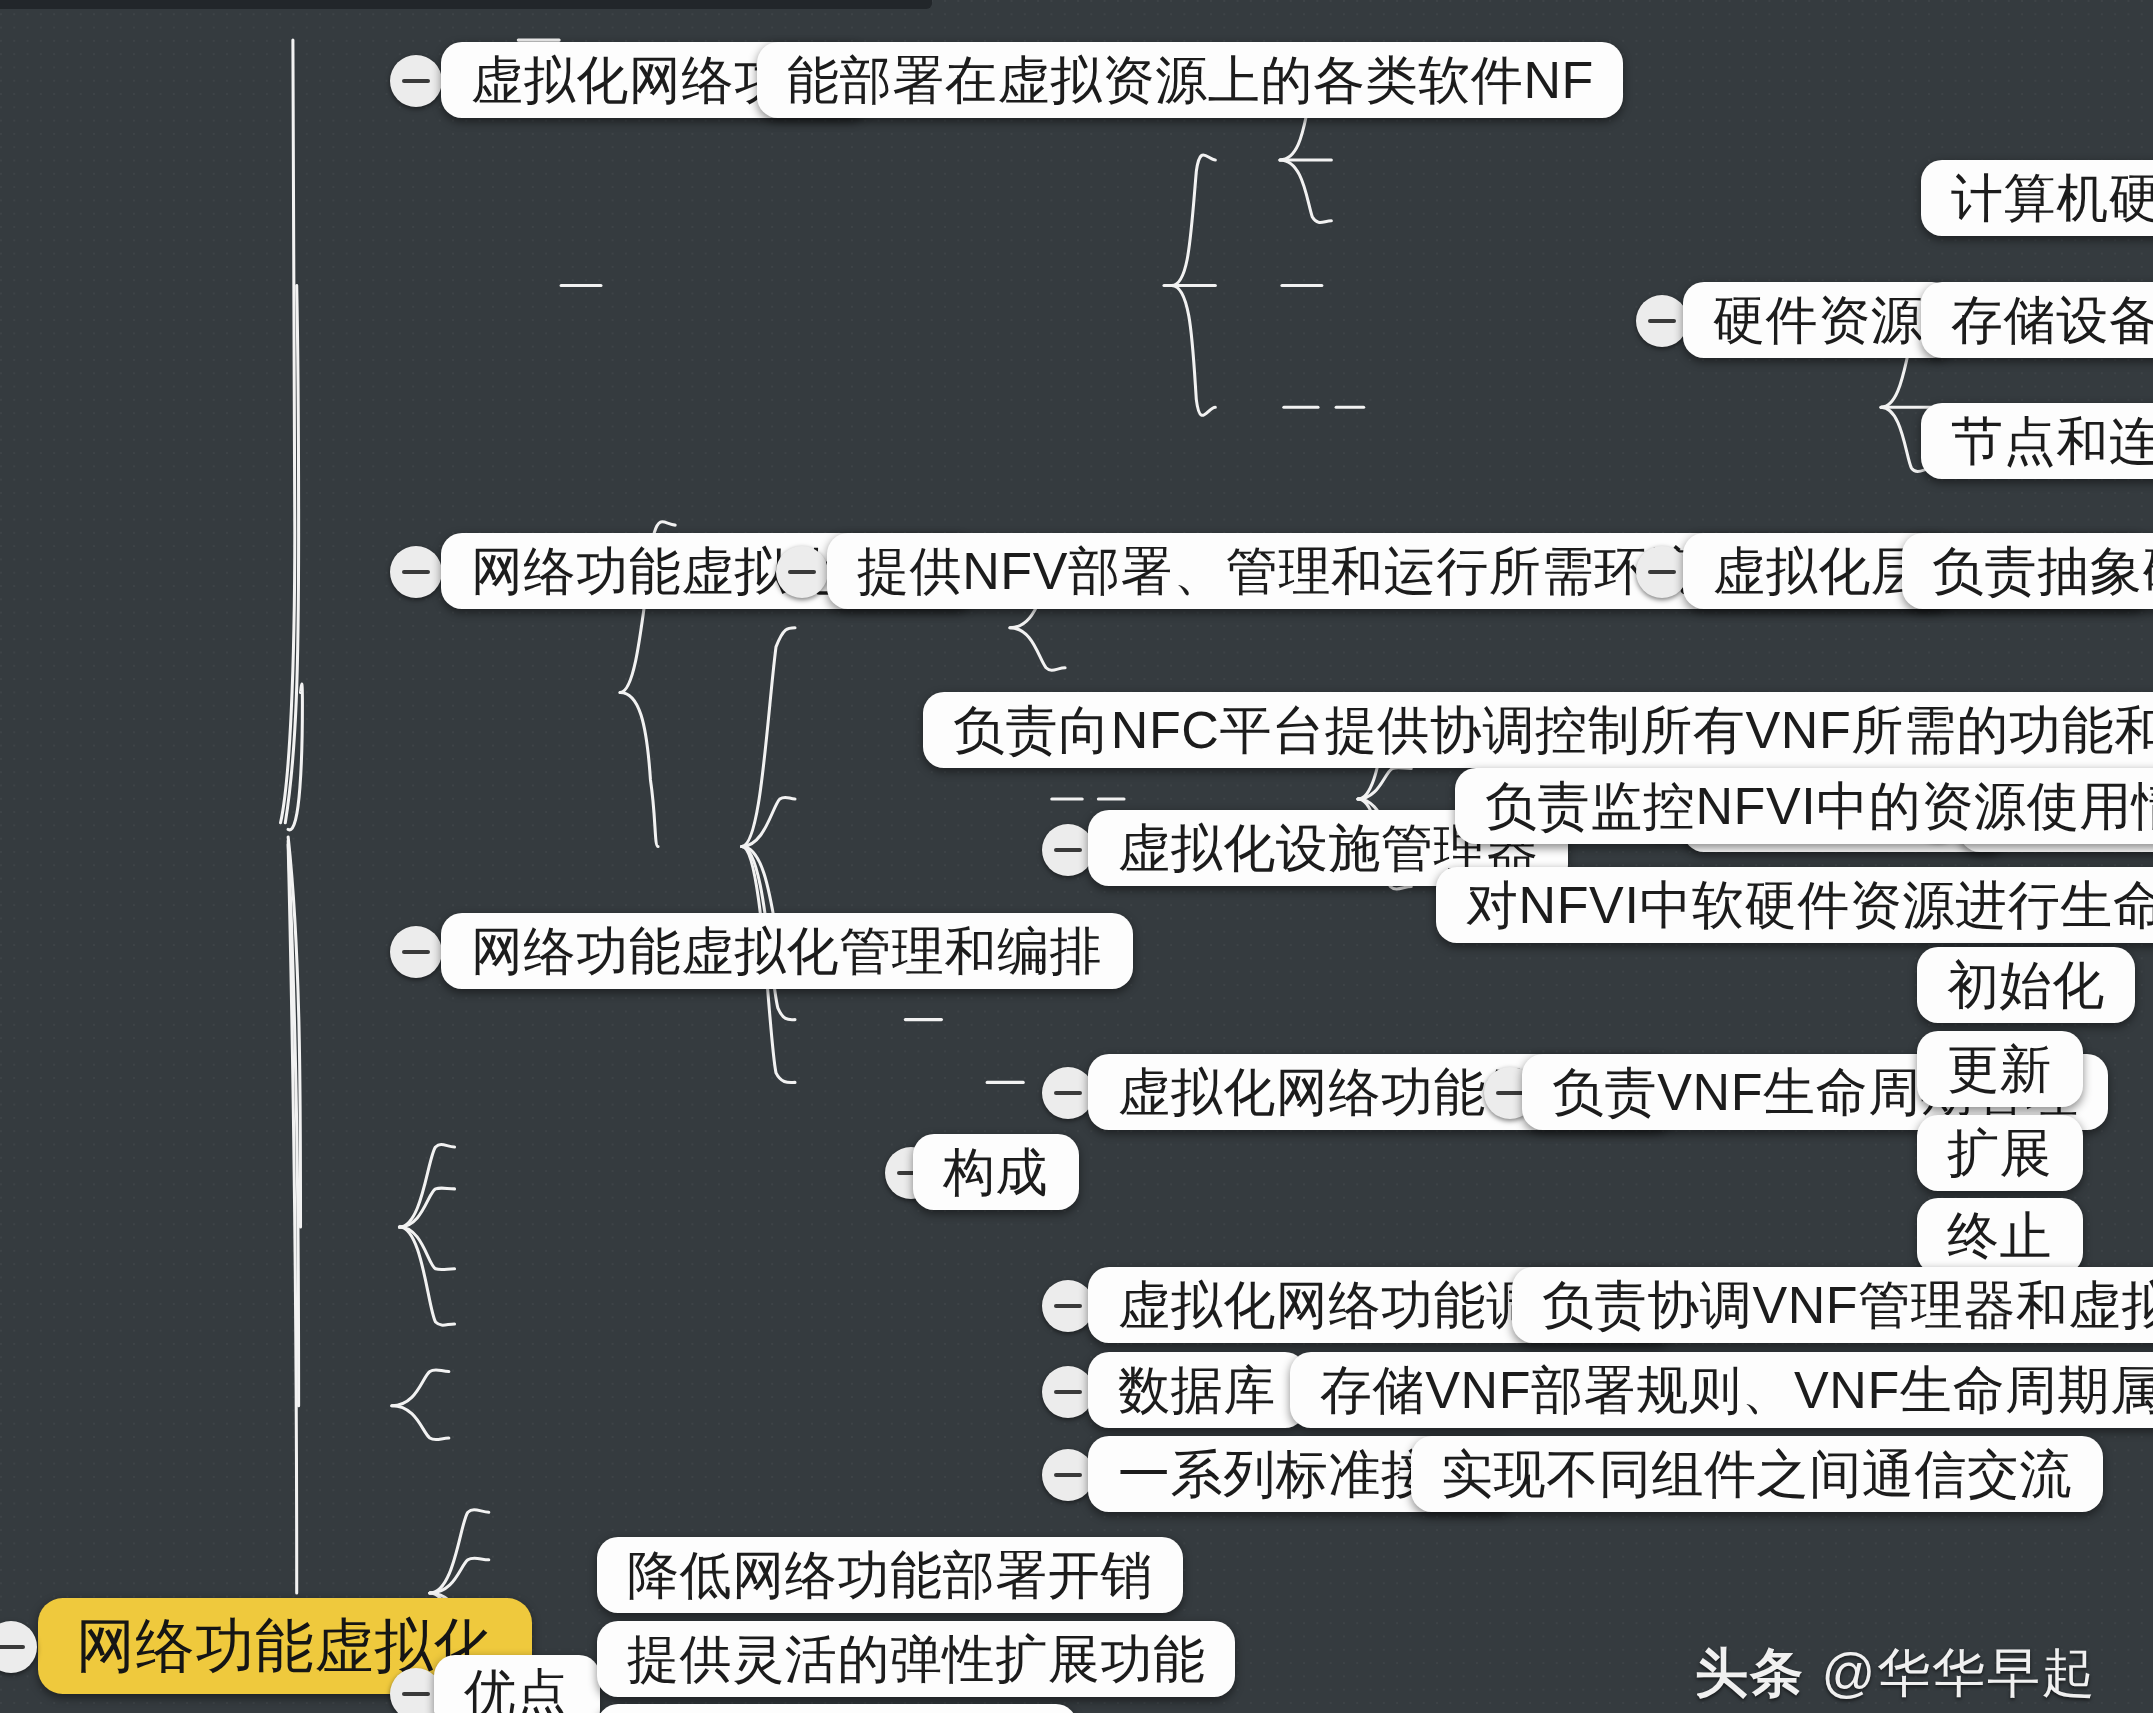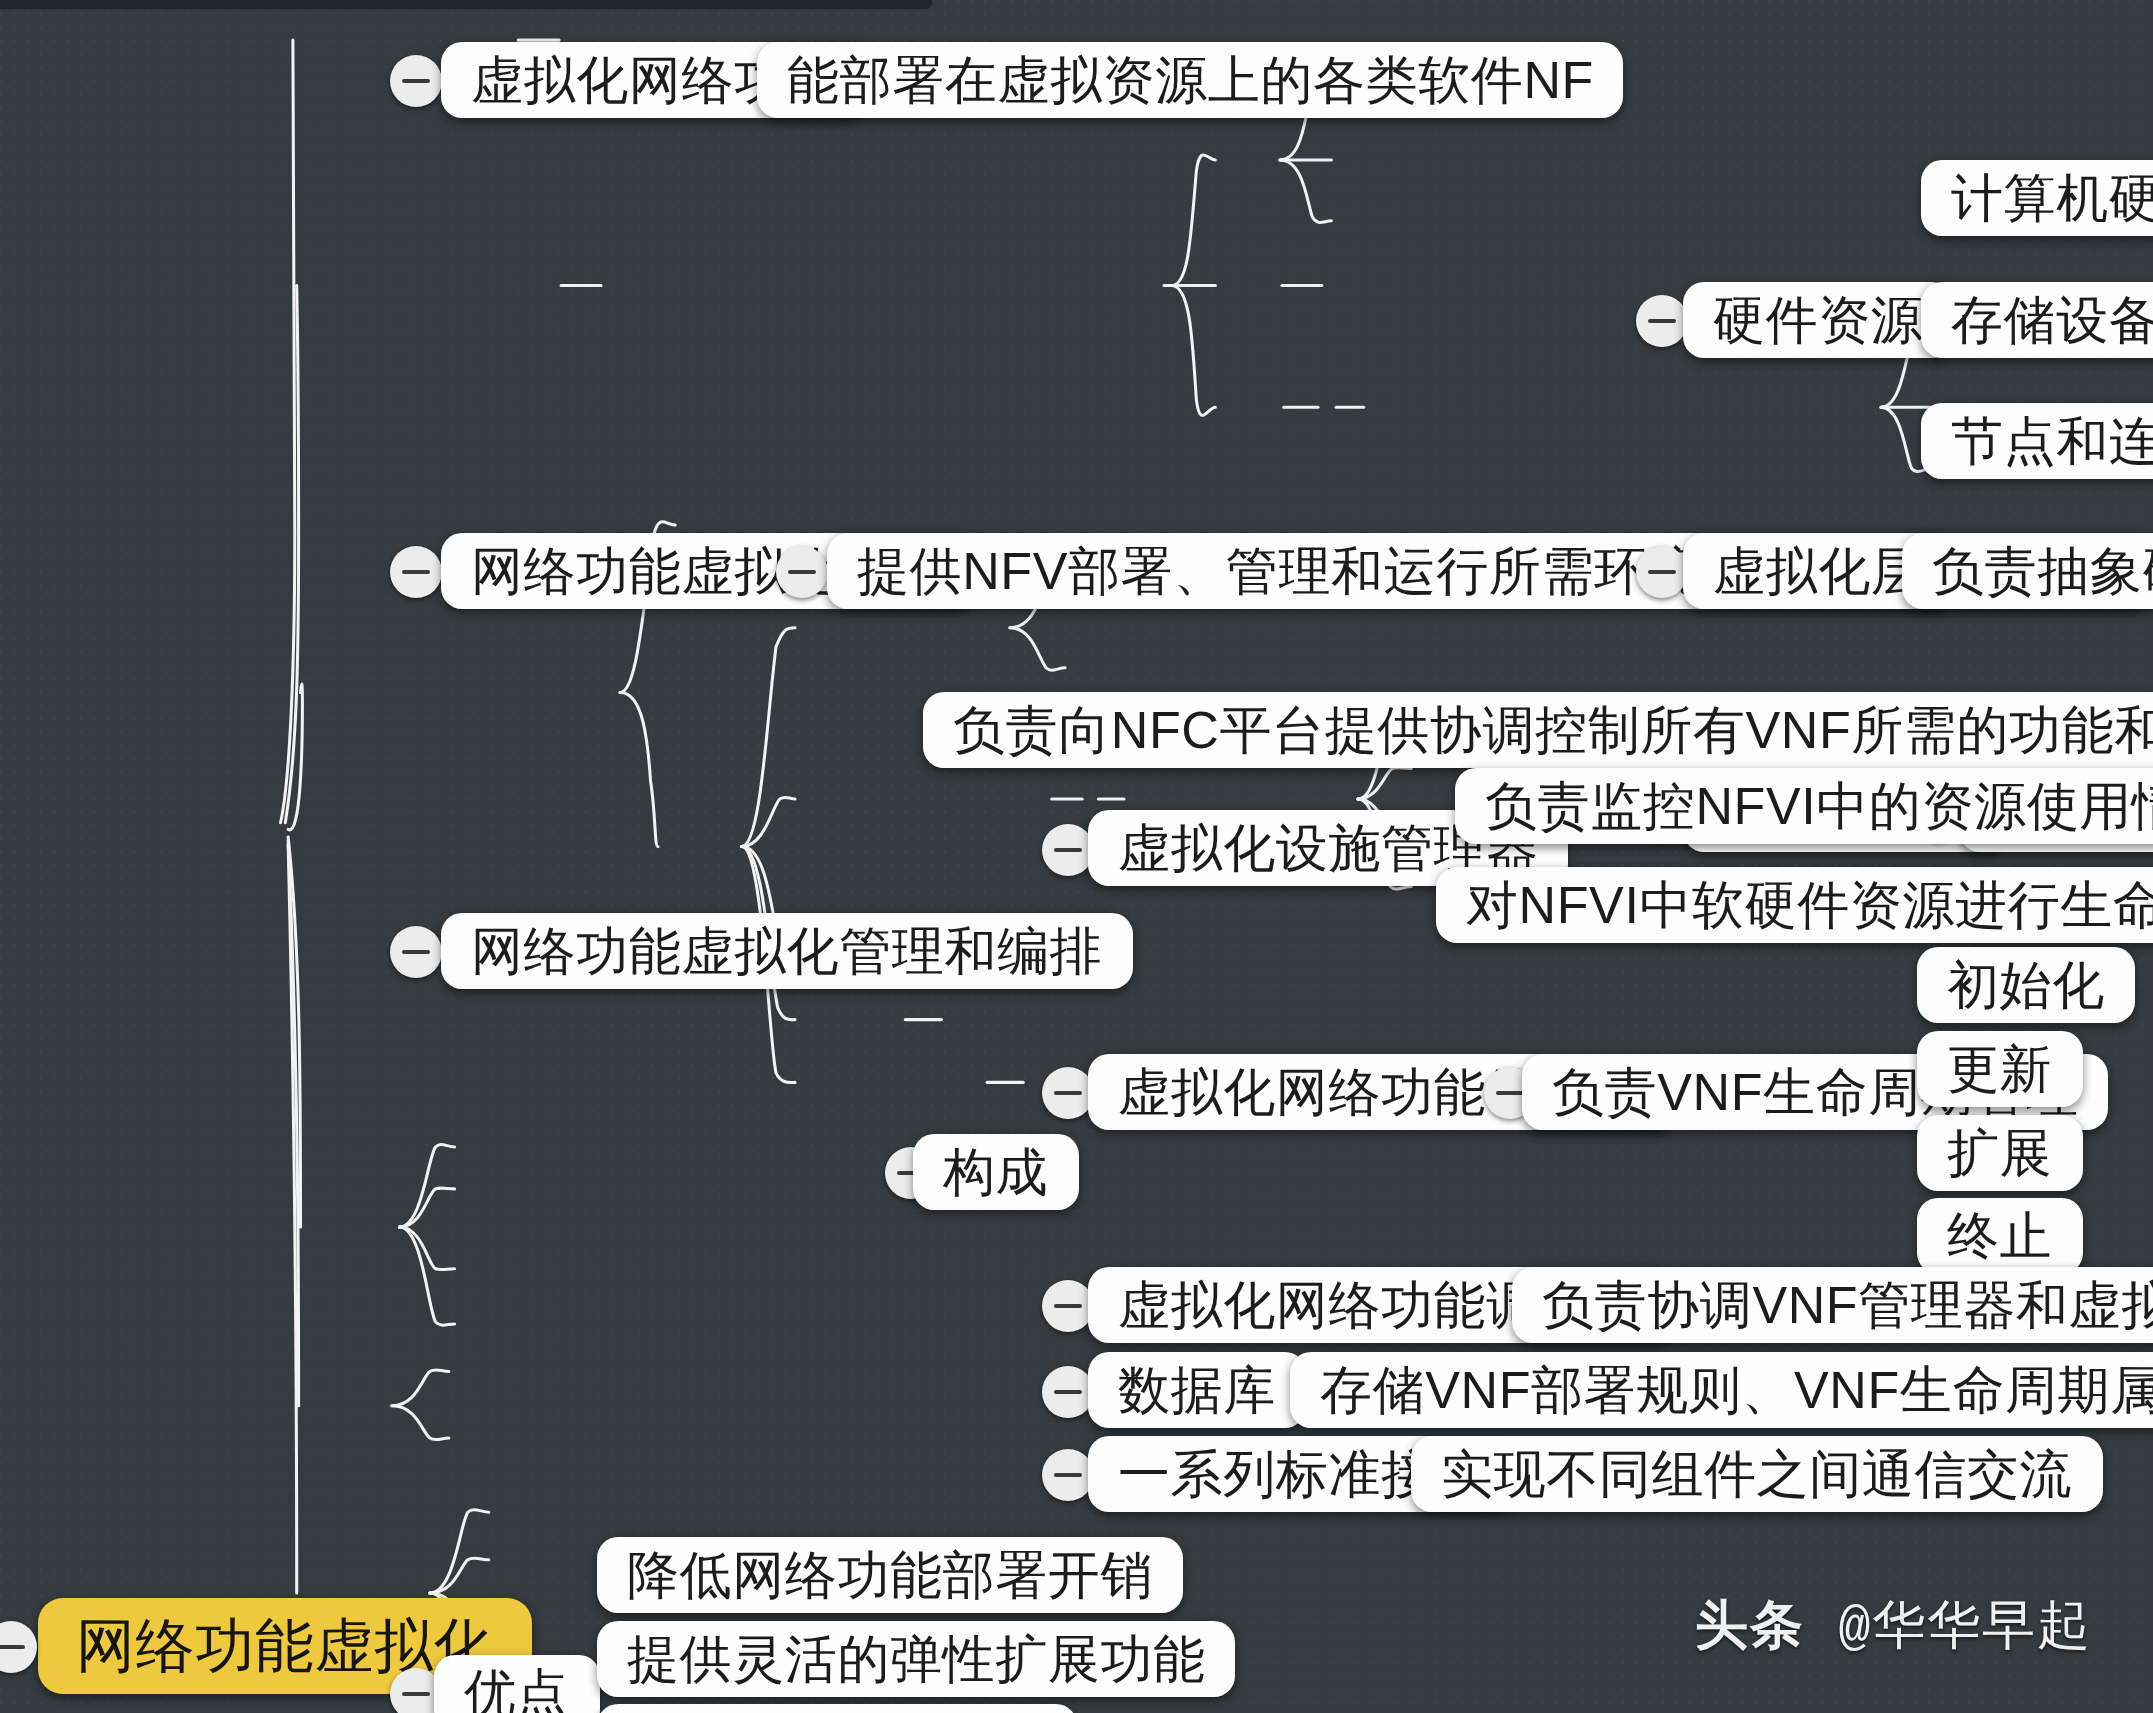--- a/index.html
+++ b/index.html
@@ -206,19 +206,19 @@
   <div class="toggle" style="left: 1042px; top: 1449px; transform-origin: 0px 0px; transform: scale(2);"></div>
   <div class="node" style="left: 1088px; top: 1436px; transform-origin: 0px 0px; transform: scale(2);">一系列标准接口</div>
   <div class="node" style="left: 1411px; top: 1436px; transform-origin: 0px 0px; transform: scale(2);">实现不同组件之间通信交流</div>
 
   <div class="toggle" style="left: 390px; top: 1668px; transform-origin: 0px 0px; transform: scale(2);"></div>
   <div class="node" style="left: 434px; top: 1655px; transform-origin: 0px 0px; transform: scale(2);">优点</div>
   <div class="node" style="left: 597px; top: 1537px; transform-origin: 0px 0px; transform: scale(2);">降低网络功能部署开销</div>
   <div class="node" style="left: 597px; top: 1621px; transform-origin: 0px 0px; transform: scale(2);">提供灵活的弹性扩展功能</div>
   <div class="node" style="left: 597px; top: 1704px; transform-origin: 0px 0px; transform: scale(2);">简化网络功能更新</div>
 
-  <div class="watermark" style="left:1695px;top:1590px;font-family:Liberation Mono, monospace;">
+  <div class="watermark" style="left:1695px;top:1638px;">
     <span>头条</span>
     <span class="wm-at">@华华早起</span>
   </div>
 
 </div>
 
 
 </body></html>

